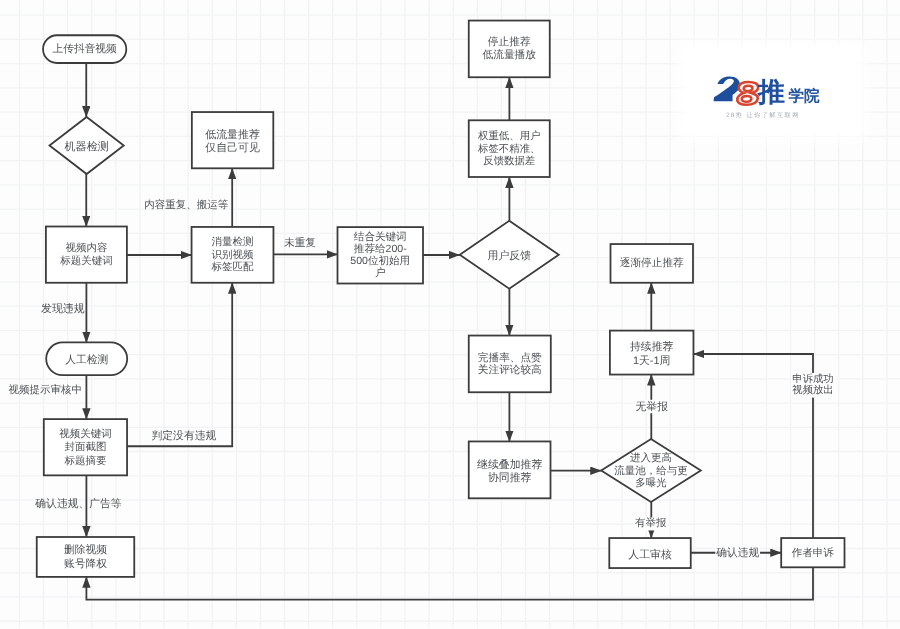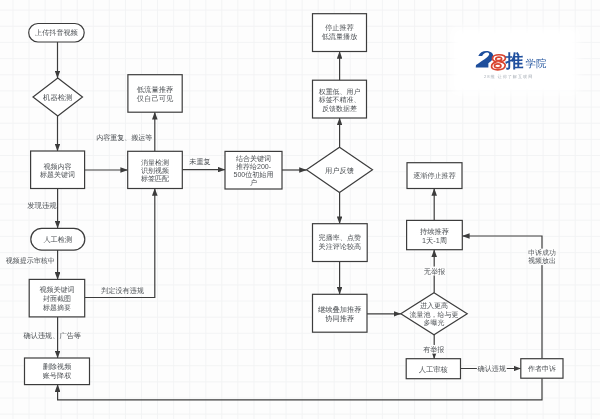--- a/index.html
+++ b/index.html
@@ -11,21 +11,21 @@
   .nodetext{font-family:"Liberation Sans", sans-serif;-webkit-font-smoothing:antialiased;}
   .edgelabel{font-family:"Liberation Sans", sans-serif;-webkit-font-smoothing:antialiased;}
   #wmhalo{position:absolute;left:452px;top:28px;width:126px;height:66px;
           background:#ffffff;filter:blur(5px);}
   #wm{position:absolute;left:474px;top:44px;width:84px;height:38px;filter:blur(0.3px);
       white-space:nowrap;font-family:"Liberation Sans", sans-serif;}
   #wmnum{position:absolute;left:1.6px;top:7.2px;overflow:visible;}
   #wm2path{fill:#1d4e9c;}
   #wm8path{stroke:#d9442f;stroke-width:1.9;}
   #wmtui{position:absolute;left:31.4px;top:5.2px;font-size:18px;font-weight:bold;color:#1f4f9e;}
-  #wmxy{position:absolute;left:51.6px;top:13.2px;font-size:10.4px;font-weight:normal;color:#25569f;}
+  #wmxy{position:absolute;left:51.6px;top:13.2px;font-size:10.4px;font-weight:bold;color:#25569f;}
   #wmslogan{position:absolute;left:10px;top:30px;font-size:4.2px;color:#a7aeb6;letter-spacing:0.9px;}
 </style>
 </head>
 <body>
 
 <div id="stage">
   <svg id="grid" width="600" height="419">
       <line x1="12.98" y1="0" x2="12.98" y2="419" stroke="#f2f3f4" stroke-width="0.9"></line>
       <line x1="29.04" y1="0" x2="29.04" y2="419" stroke="#f2f3f4" stroke-width="0.9"></line>
       <line x1="45.11" y1="0" x2="45.11" y2="419" stroke="#f2f3f4" stroke-width="0.9"></line>

